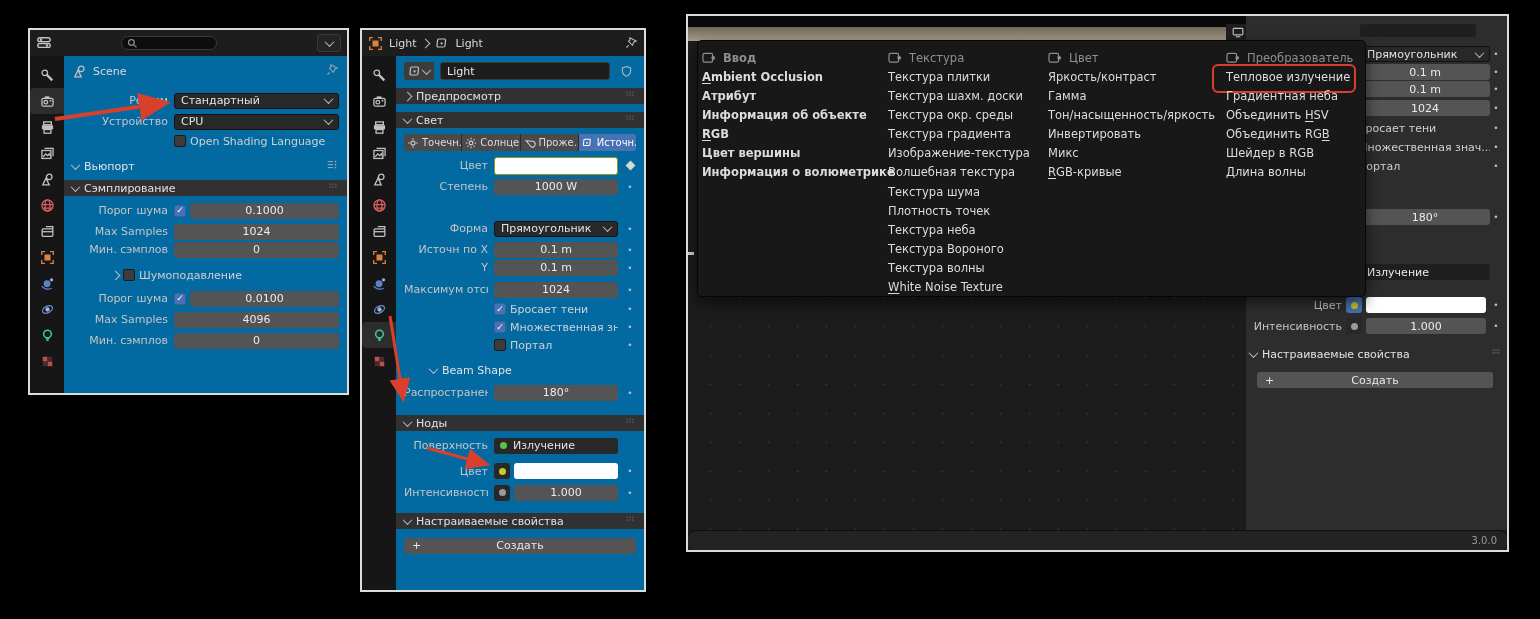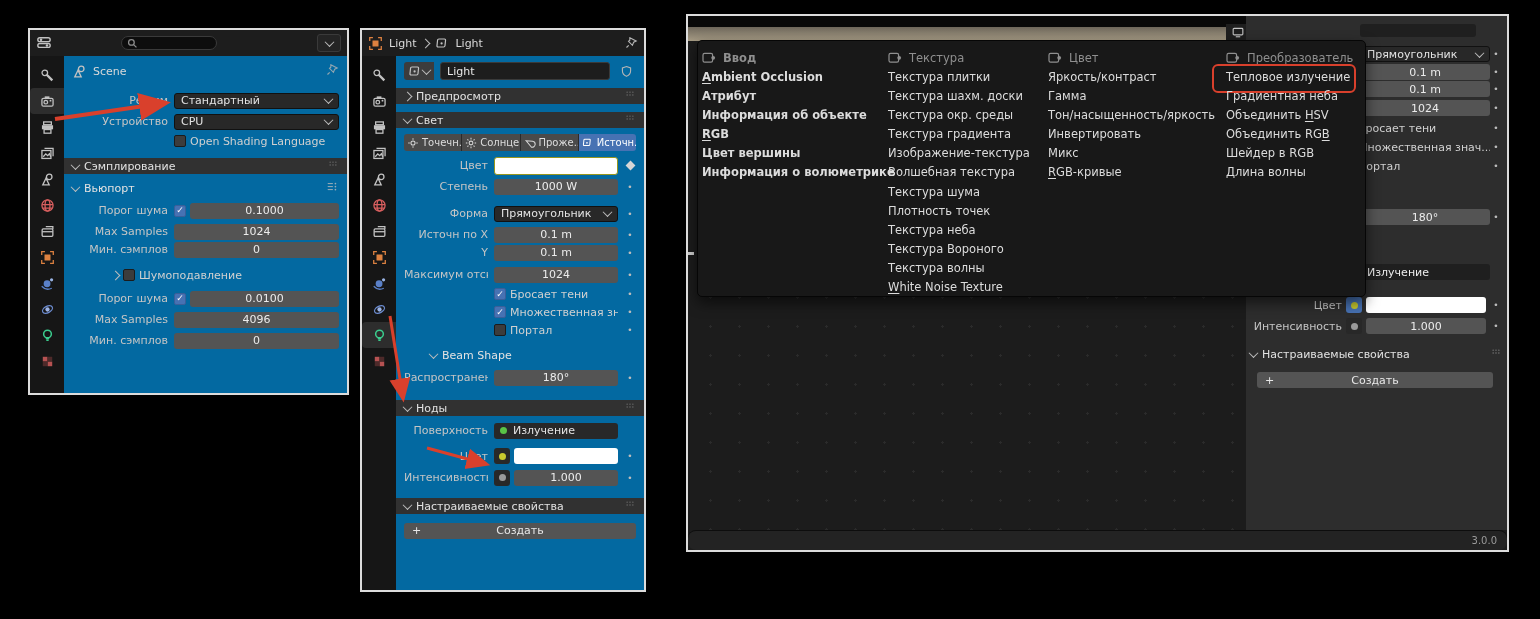--- a/index.html
+++ b/index.html
@@ -241,47 +241,47 @@
               </div>
             </div>
           </div>
           <div class="row" style="height: 14px; margin-bottom: 10px;">
             <div class="lbl"></div>
             <div class="ctrl">
               <div class="cb"></div>
               <div class="cblab">Open Shading Language</div>
             </div>
           </div>
-          <div class="sect">
-            <span class="chv"></span>
-            <div style="font-size: 11px; color: rgb(226, 226, 226);">Сэмплирование</div>
-            <div class="grip"><svg width="12" height="10" viewBox="0 0 14 14" fill="none" stroke-width="1.2">
-                <g fill="#7a7a7a">
-                  <circle cx="3" cy="3" r="1"></circle>
-                  <circle cx="7" cy="3" r="1"></circle>
-                  <circle cx="11" cy="3" r="1"></circle>
-                  <circle cx="3" cy="7" r="1"></circle>
-                  <circle cx="7" cy="7" r="1"></circle>
-                  <circle cx="11" cy="7" r="1"></circle>
-                </g>
-              </svg></div>
-          </div>
           <div class="sect sub">
             <span class="chv"></span>
             <div style="font-size: 11px; color: rgb(226, 226, 226);">Вьюпорт</div>
             <div class="grip"><svg width="14" height="12" viewBox="0 0 14 14" fill="none" stroke-width="1.2">
                 <g stroke="#bdbdbd">
                   <line x1="2" y1="3" x2="8" y2="3"></line>
                   <line x1="2" y1="6.5" x2="8" y2="6.5"></line>
                   <line x1="2" y1="10" x2="8" y2="10"></line>
                 </g>
                 <g fill="#bdbdbd">
                   <circle cx="11" cy="3" r="1"></circle>
                   <circle cx="11" cy="6.5" r="1"></circle>
                   <circle cx="11" cy="10" r="1"></circle>
+                </g>
+              </svg></div>
+          </div>
+          <div class="sect">
+            <span class="chv"></span>
+            <div style="font-size: 11px; color: rgb(226, 226, 226);">Сэмплирование</div>
+            <div class="grip"><svg width="12" height="10" viewBox="0 0 14 14" fill="none" stroke-width="1.2">
+                <g fill="#7a7a7a">
+                  <circle cx="3" cy="3" r="1"></circle>
+                  <circle cx="7" cy="3" r="1"></circle>
+                  <circle cx="11" cy="3" r="1"></circle>
+                  <circle cx="3" cy="7" r="1"></circle>
+                  <circle cx="7" cy="7" r="1"></circle>
+                  <circle cx="11" cy="7" r="1"></circle>
                 </g>
               </svg></div>
           </div>
           <div class="row">
             <div class="lbl">Порог шума</div>
             <div class="ctrl">
               <div class="cb on">✓</div>
               <div class="field">0.1000</div>
             </div>
           </div>
@@ -556,21 +556,21 @@
               <div>Источн...</div>
             </div>
           </div>
           <div class="row">
             <div class="lbl lblm">Цвет</div>
             <div class="ctrl">
               <div class="swatch"></div>
             </div>
             <div class="dotc"><span style="display:inline-block;width:7px;height:7px;background:#d6d6d6;transform:rotate(45deg);"></span></div>
           </div>
-          <div class="row" style="margin-bottom: 10px;">
+          <div class="row" style="margin-bottom: 25px;">
             <div class="lbl lblm">Степень</div>
             <div class="ctrl">
               <div class="field">1000 W</div>
             </div>
             <div class="dotc">•</div>
           </div>
           <div class="row">
             <div class="lbl lblm">Форма</div>
             <div class="ctrl">
               <div class="drop">

